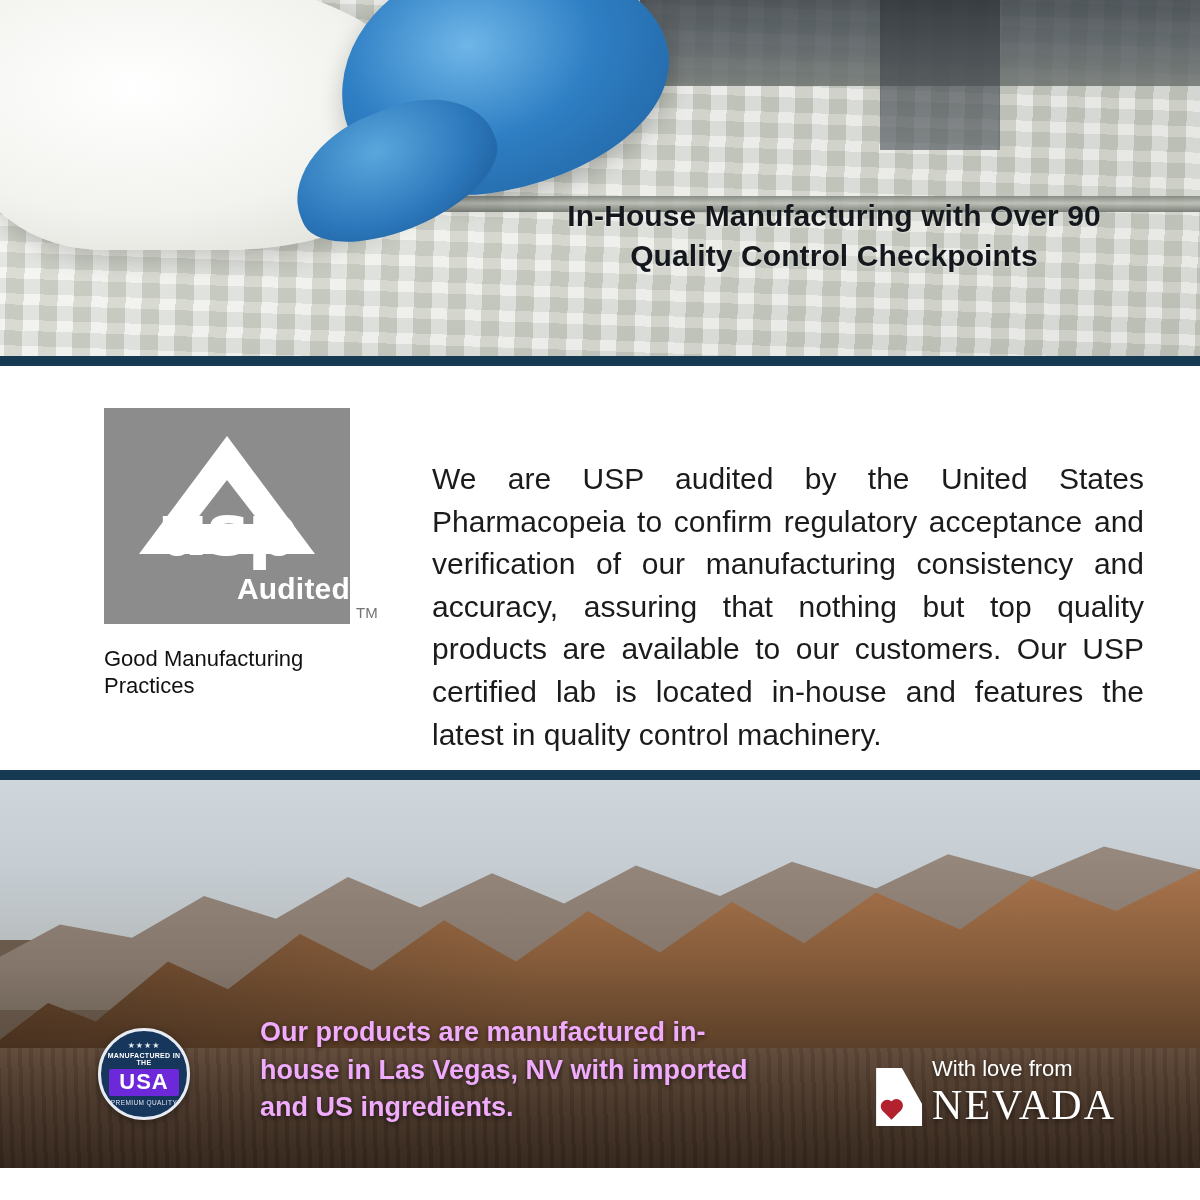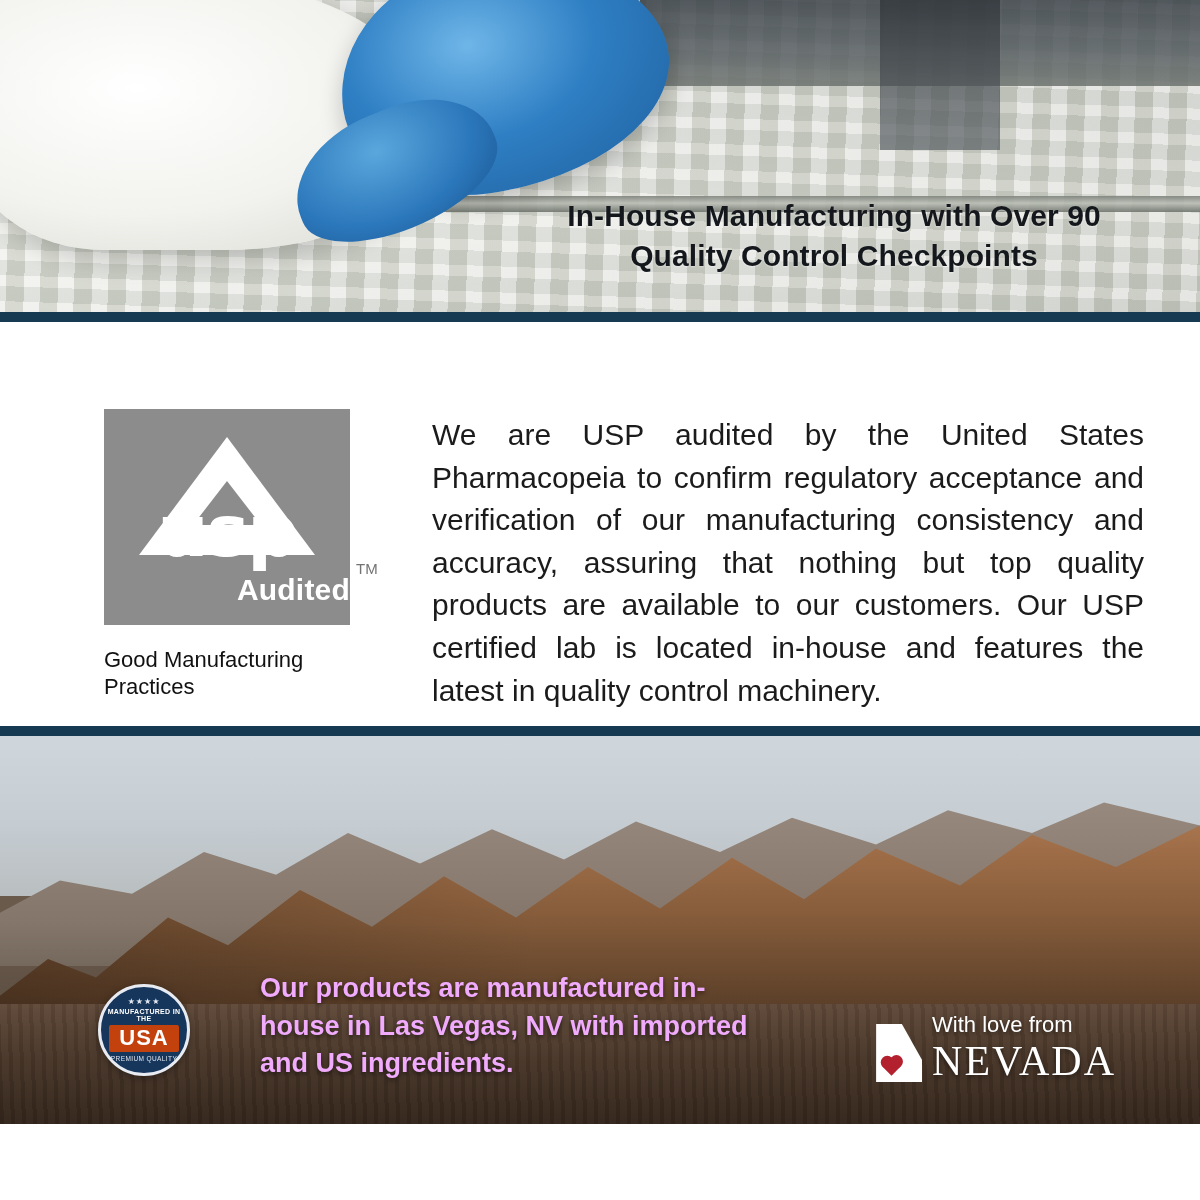--- a/index.html
+++ b/index.html
@@ -7,21 +7,21 @@
     width: 1200px; height: 1200px;
     font-family: "Liberation Sans", sans-serif;
     background: #ffffff;
     overflow: hidden;
   }
   .page { position: relative; width: 1200px; height: 1200px; }
 
   
   .panel-top {
     position: relative;
-    width: 1200px; height: 312px;
+    width: 1200px; height: 356px;
     overflow: hidden;
     background: #b9bdb4;
   }
   .photo-top {
     position: absolute; inset: 0;
     background:
       
       linear-gradient(100deg, rgba(255,255,255,0.05) 0%, rgba(0,0,0,0.05) 100%),
       
       repeating-linear-gradient(92deg,
@@ -104,21 +104,20 @@
   }
   .usp-col {
     width: 300px;
     flex: 0 0 300px;
     position: relative;
   }
   .usp-badge {
     position: relative;
     width: 246px; height: 216px;
     background: #8c8c8c;
-    margin-top: 45px;
   }
   .usp-triangle {
     position: absolute;
     left: 50%; top: 28px; transform: translateX(-50%);
     width: 0; height: 0;
     border-left: 88px solid transparent;
     border-right: 88px solid transparent;
     border-bottom: 118px solid #ffffff;
   }
   .usp-tri-inner {
@@ -231,21 +230,21 @@
     box-shadow: 0 2px 8px rgba(0,0,0,.35);
     color: #fff;
     display: flex; flex-direction: column;
     align-items: center; justify-content: center;
     text-align: center;
   }
   .seal-stars { font-size: 8px; letter-spacing: 1px; line-height: 1; color:#e6ebf2; }
   .seal-made { font-size: 7px; font-weight: 700; letter-spacing: .3px; margin-top: 2px; }
   .seal-usa {
     font-size: 22px; font-weight: 700; letter-spacing: 1px;
-    background: #c2410c; padding: 1px 10px; margin: 3px 0; line-height: 1.1;
+    background: #6d28d9; padding: 1px 10px; margin: 3px 0; line-height: 1.1;
     border-radius: 2px;
   }
   .seal-prem { font-size: 6.5px; letter-spacing: .4px; color:#dfe5ee; }
 
   .bottom-text {
     position: absolute; left: 252px; bottom: 42px;
     width: 520px;
     color: #f0abfc;
     font-size: 27px;
     font-weight: 700;

